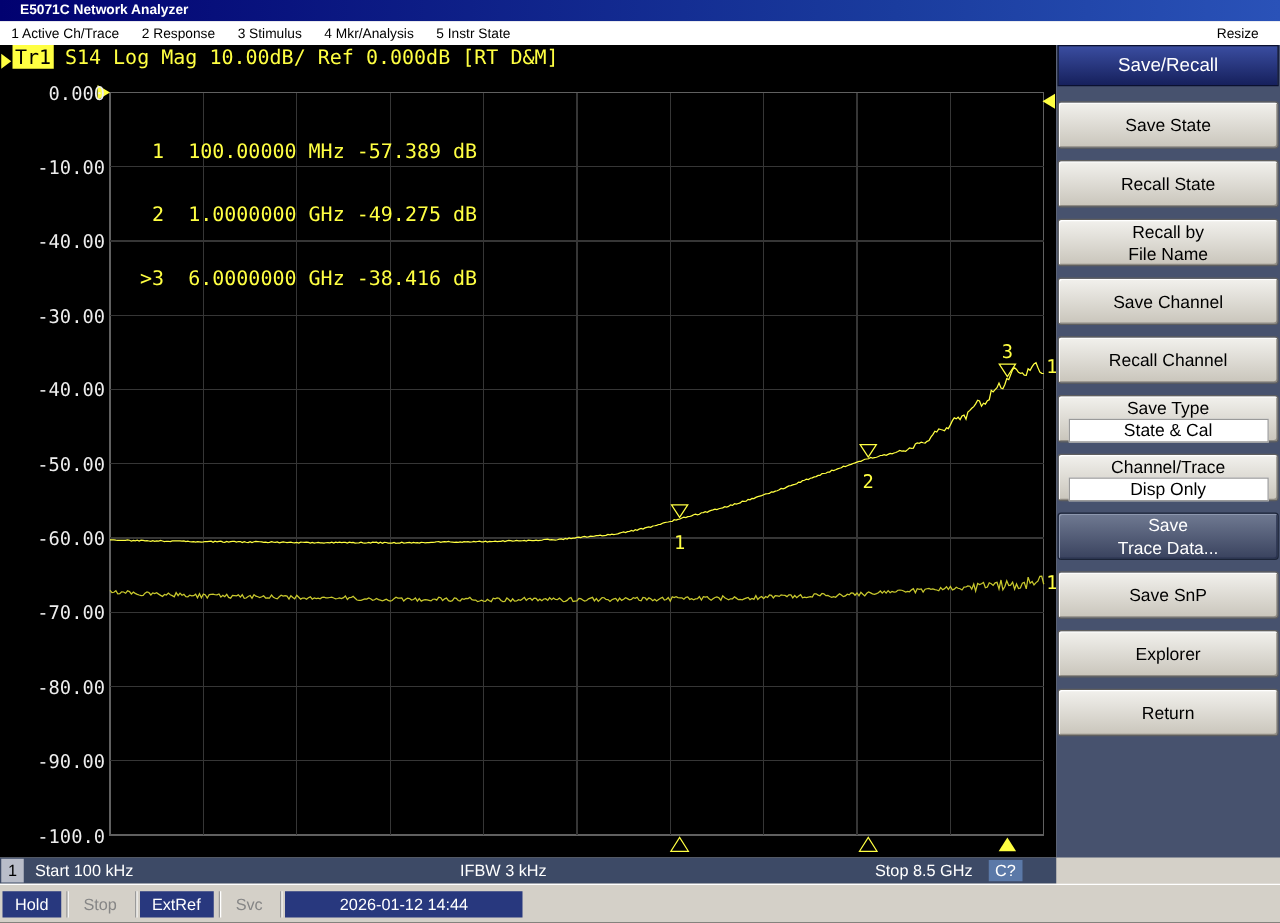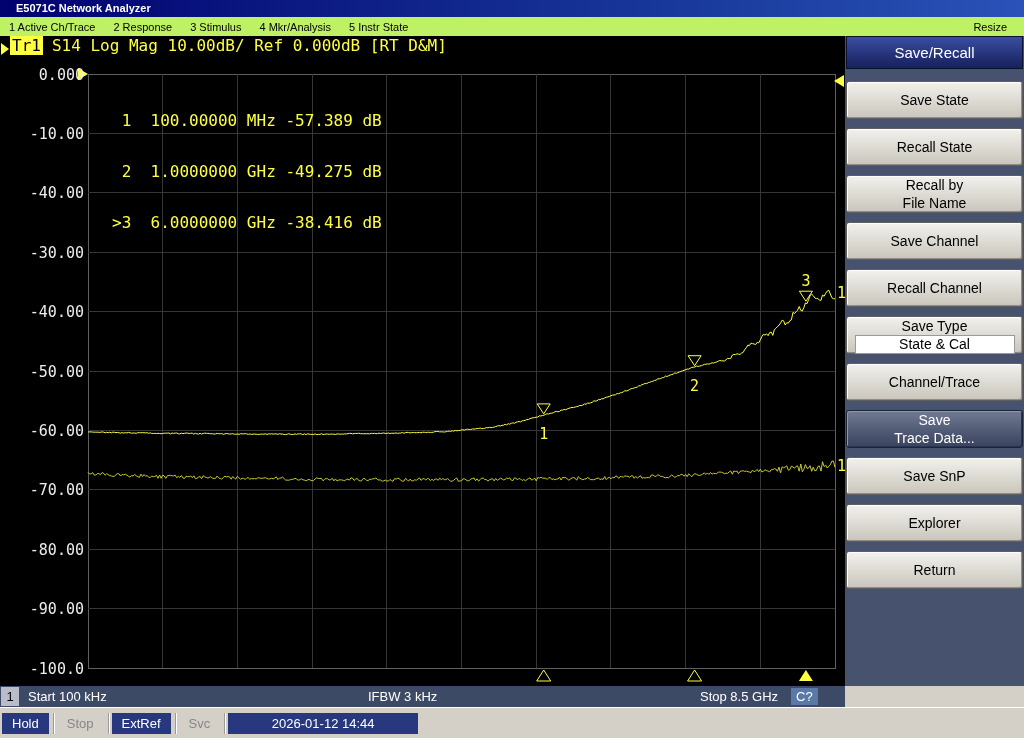--- a/index.html
+++ b/index.html
@@ -10,21 +10,21 @@
   }
   
   .titlebar{
     position:absolute;left:0;top:0;width:1024px;height:17px;box-sizing:border-box;
     background:linear-gradient(90deg,#010170 0%,#1a3c9e 70%,#2a52b8 100%);
     color:#fff;font-size:11px;font-weight:bold;line-height:17px;padding-left:16px;
   }
   
   .menubar{
     position:absolute;left:0;top:17px;width:1024px;height:19px;box-sizing:border-box;
-    background:#bef264;display:flex;align-items:center;font-size:11px;color:#000;
+    background:#ffffff;display:flex;align-items:center;font-size:11px;color:#000;
   }
   .menu-item{padding:0 9px;white-space:nowrap;}
   .menu-resize{position:absolute;right:8px;}
   
   .plot{position:absolute;left:0;top:36px;width:845px;height:650px;background:#000;}
   .plot-header{
     position:absolute;left:1px;top:1px;height:18px;display:flex;align-items:flex-end;
     font:16px "DejaVu Sans Mono",monospace;color:#ffff42;white-space:pre;
   }
   .tr-arrow{width:0;height:0;border-left:8px solid #ffff42;border-top:6px solid transparent;
@@ -199,20 +199,21 @@
   </div>
   <div class="softkey">
     <span>Recall Channel</span>
   </div>
   <div class="softkey">
     <span>Save Type</span>
     <div class="valuebox">State &amp; Cal</div>
   </div>
   <div class="softkey">
     <span>Channel/Trace</span>
+    <div class="valuebox">Disp Only</div>
   </div>
   <div class="softkey dark">
     <span>Save</span>
     <span>Trace Data...</span>
   </div>
   <div class="softkey">
     <span>Save SnP</span>
   </div>
   <div class="softkey">
     <span>Explorer</span>

